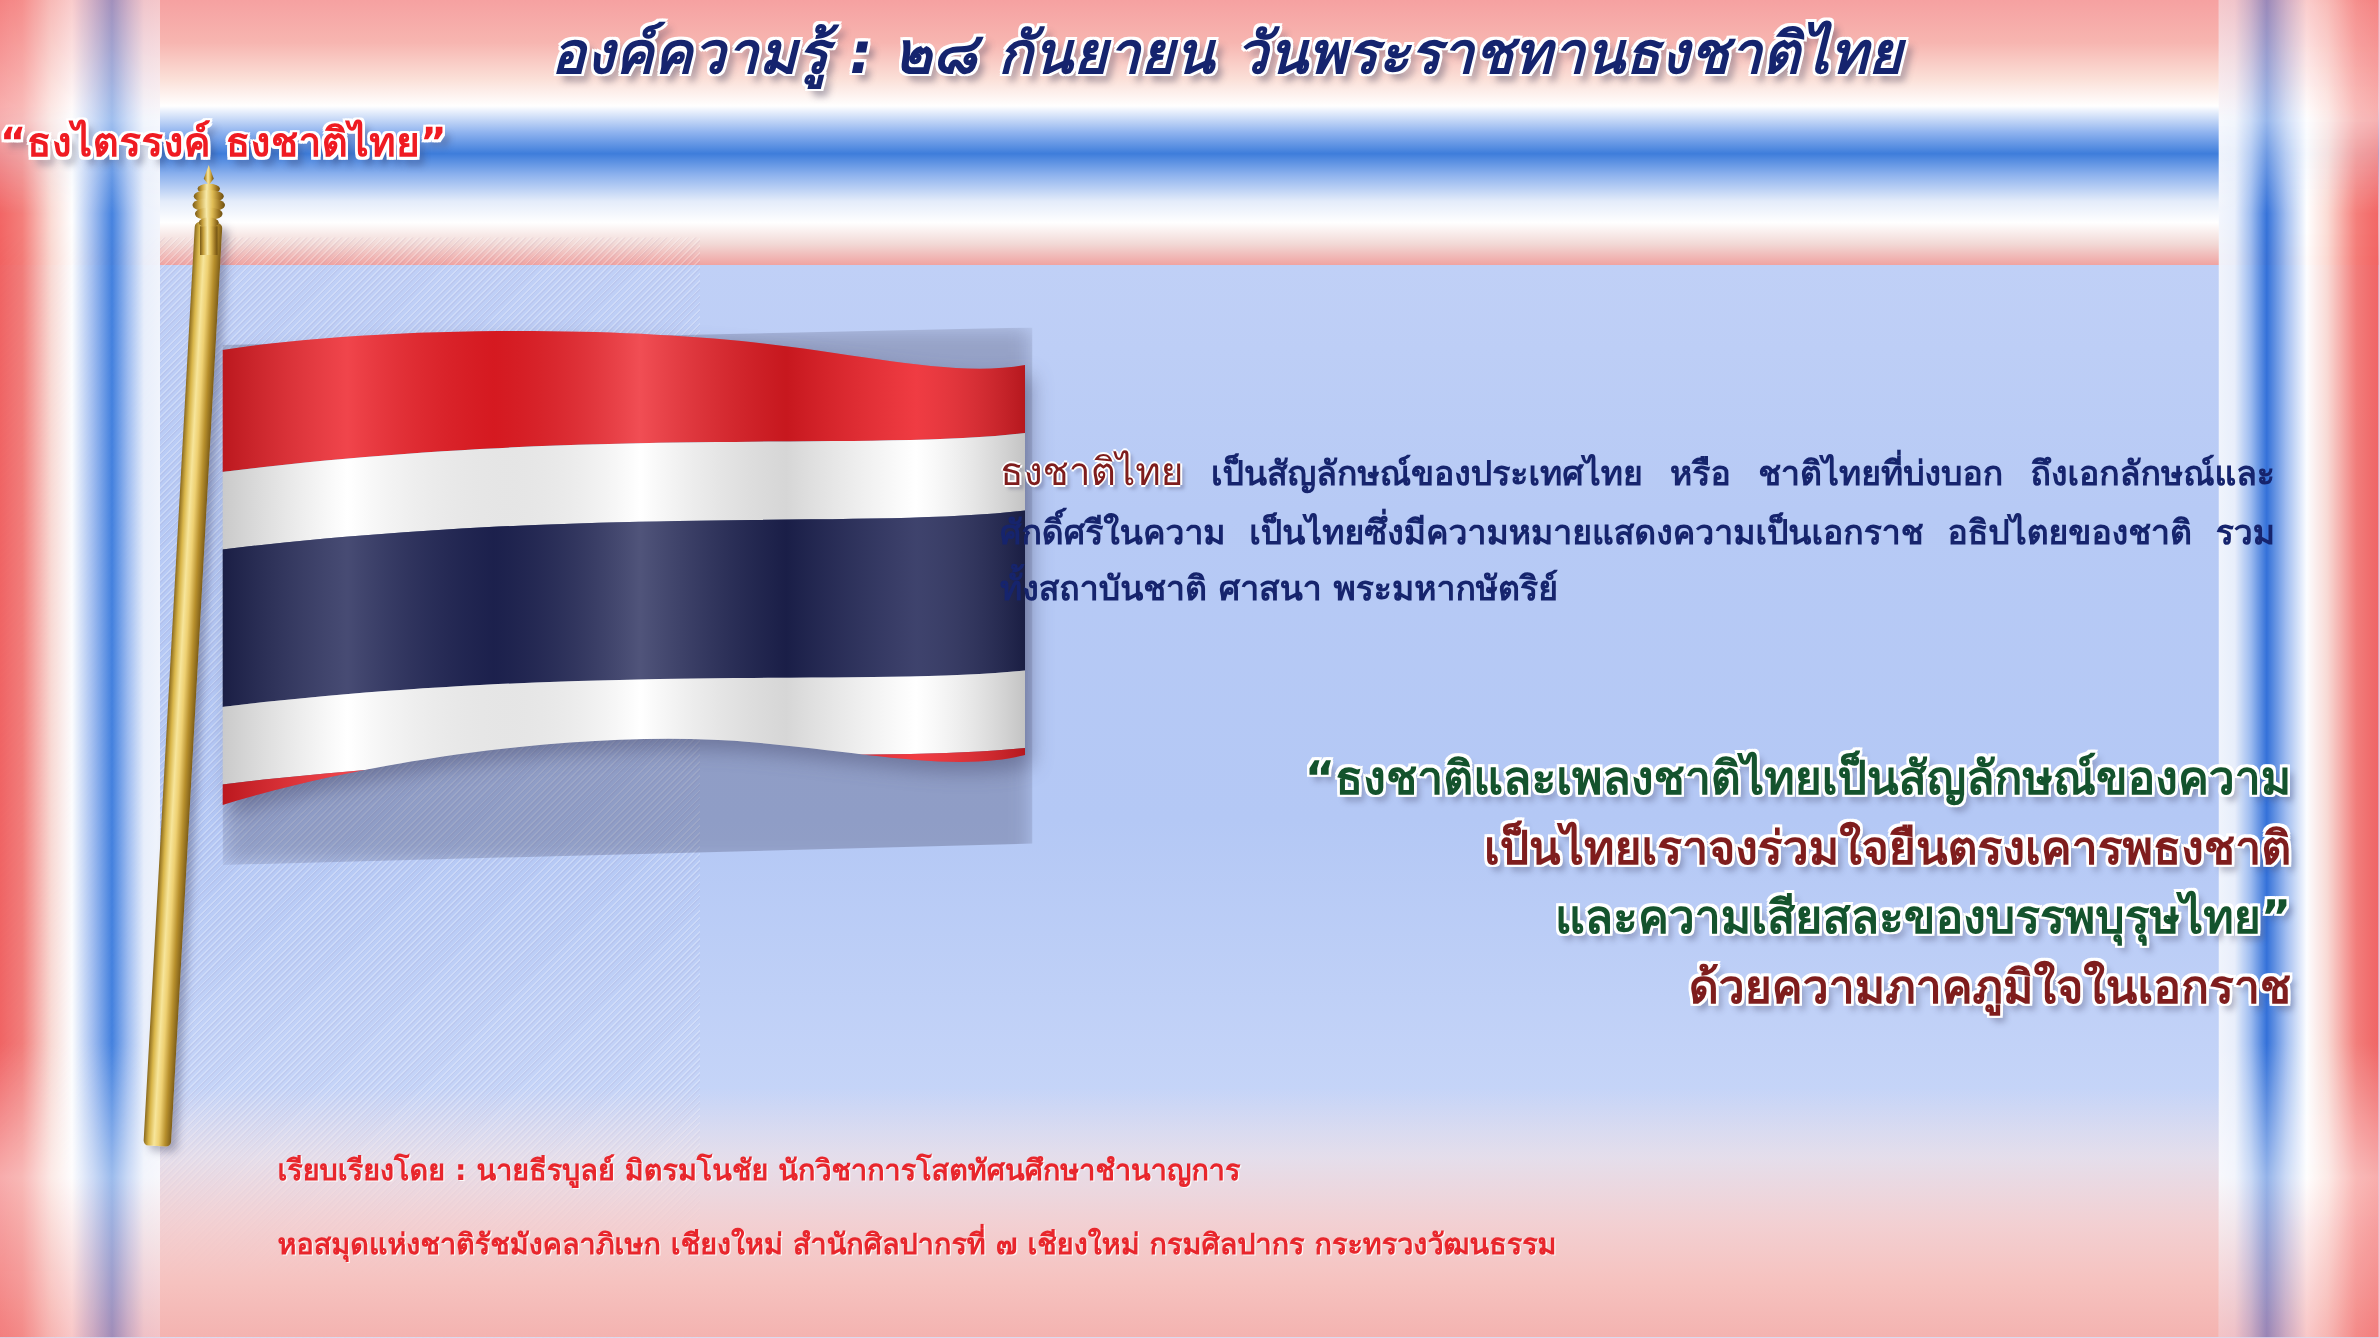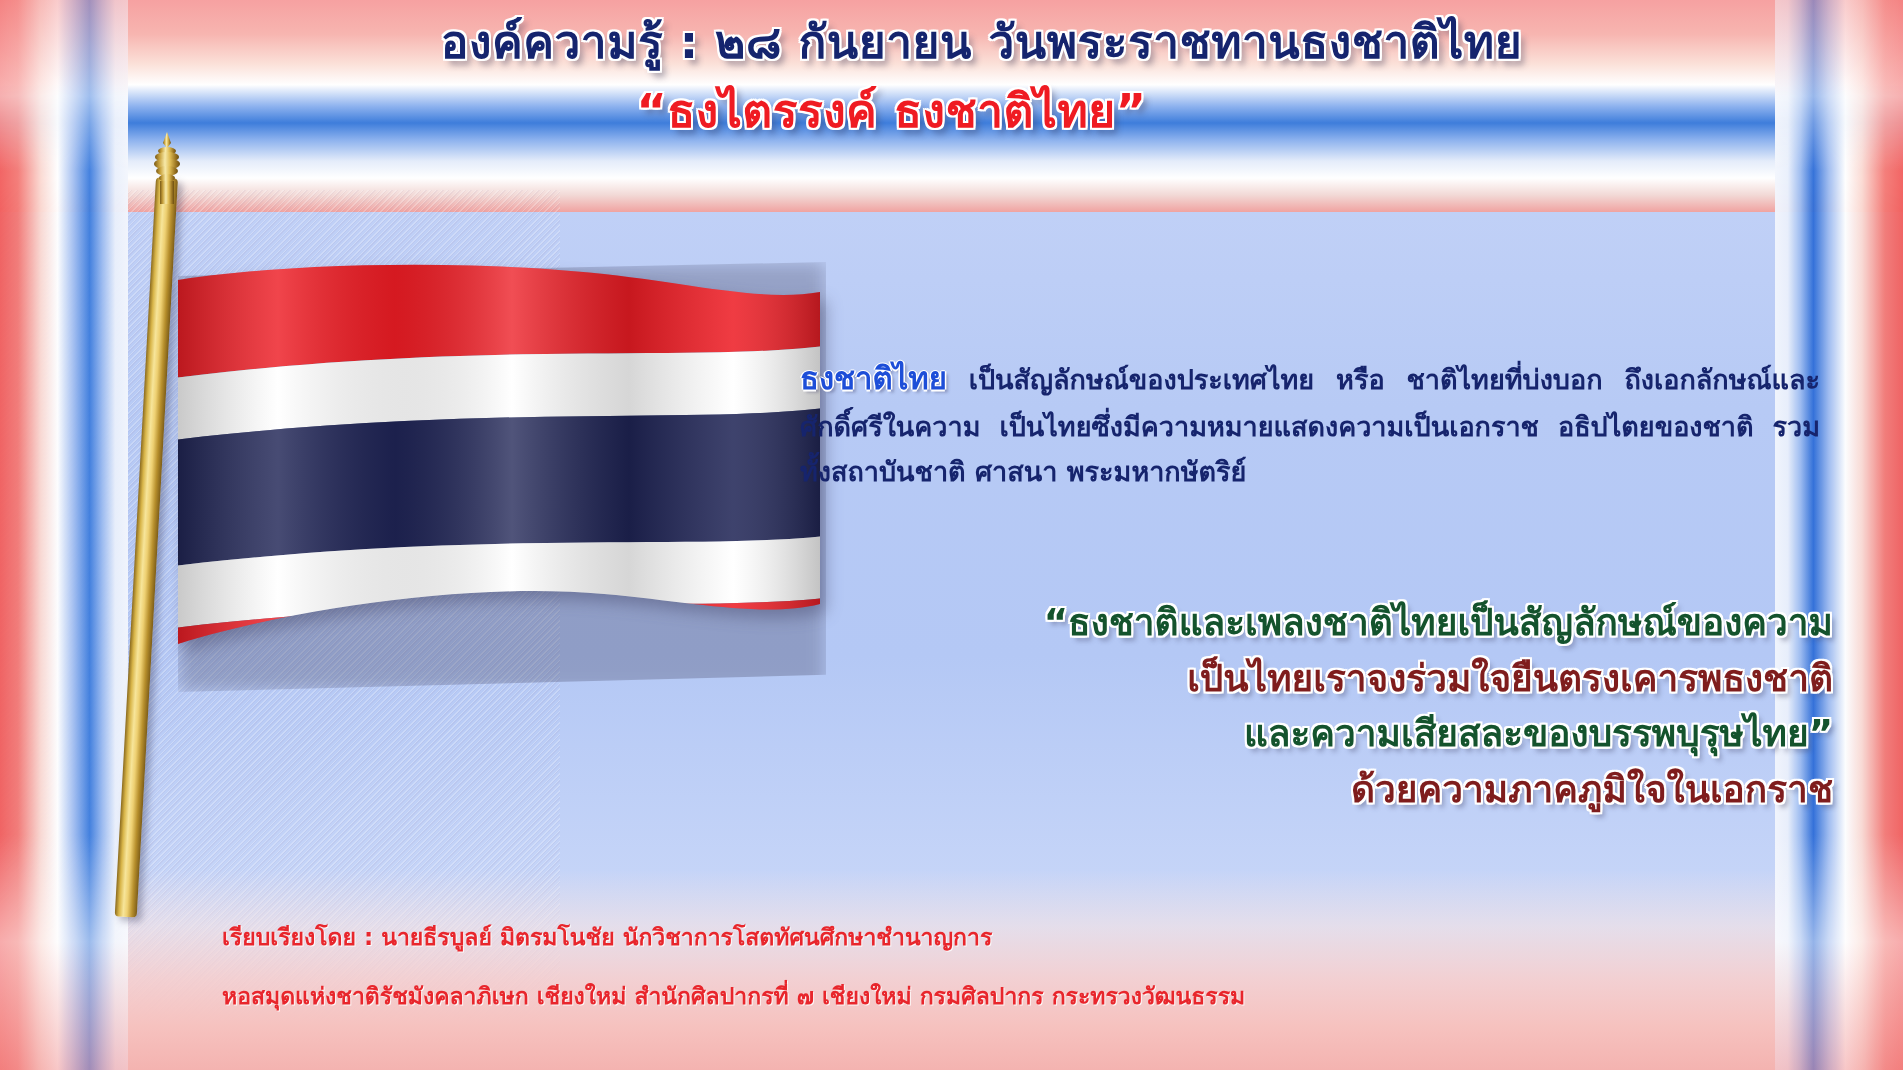--- a/index.html
+++ b/index.html
@@ -94,39 +94,40 @@
     text-align:center; z-index:30;
   }
   .title-1{
     font-size:46px; font-weight:bold; color:#15246e; letter-spacing:.5px;
     text-shadow:
       2px 0 0 #fff, -2px 0 0 #fff, 0 2px 0 #fff, 0 -2px 0 #fff,
       2px 2px 0 #fff, -2px 2px 0 #fff, 2px -2px 0 #fff, -2px -2px 0 #fff,
       5px 6px 6px rgba(60,60,90,.45);
     line-height:1.25;
     padding-left:120px;
+    font-style:italic;
   }
   .title-2{
-    font-size:46px; font-weight:bold; color:#ef1b22; letter-spacing:.5px;
+    font-size:32px; font-weight:bold; color:#ef1b22; letter-spacing:.5px;
     text-shadow:
       2px 0 0 #fff, -2px 0 0 #fff, 0 2px 0 #fff, 0 -2px 0 #fff,
       2px 2px 0 #fff, -2px 2px 0 #fff, 2px -2px 0 #fff, -2px -2px 0 #fff,
       5px 6px 6px rgba(60,60,90,.42);
-    line-height:1.35; margin-top:8px;
-    text-align:center; padding-right:60px;
+    line-height:1.35; margin-top:21px;
+    text-align:left; padding-right:60px;
   }
 
   
   #body-text{
     position:absolute; left:800px; width:1020px; top:352px; z-index:25;
     color:#16246d; font-size:27px; line-height:1.68; font-weight:bold;
     text-align:justify;
   }
   #body-text .lead{
-    font-size:31px; color:#1d4ed8; font-weight:bold;
+    font-size:31px; color:#7f1d1d; font-weight:normal;
     text-shadow:1.5px 0 0 #fff,-1.5px 0 0 #fff,0 1.5px 0 #fff,0 -1.5px 0 #fff,
       3px 3px 3px rgba(70,70,110,.40);
   }
 
   
   #quote{
     position:absolute; right:70px; width:1080px; top:595px; z-index:25;
     text-align:right;
   }
   .q-line{ font-size:37px; font-weight:bold; line-height:1.50; }

